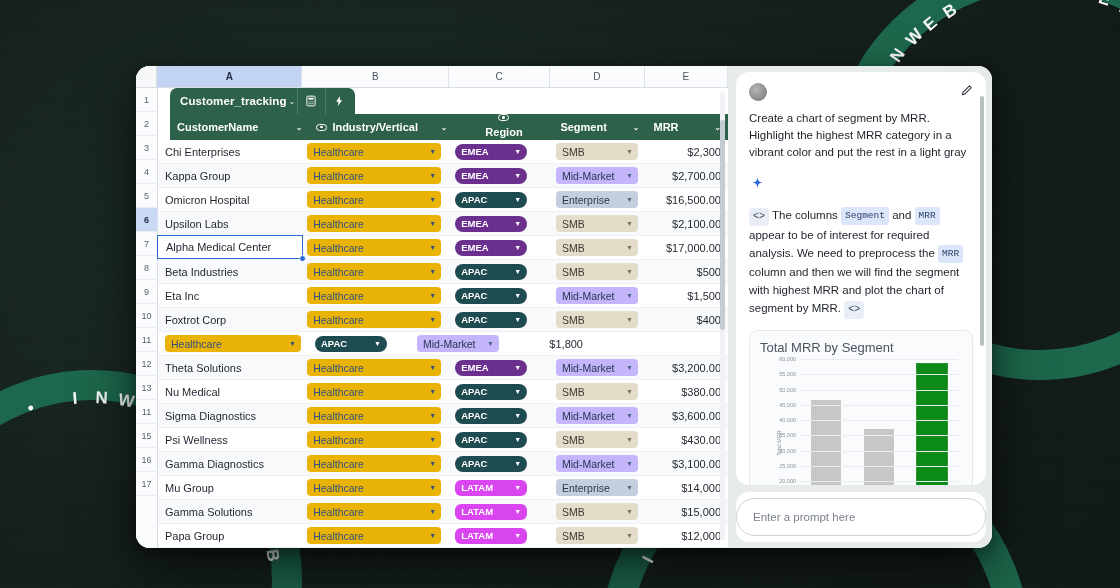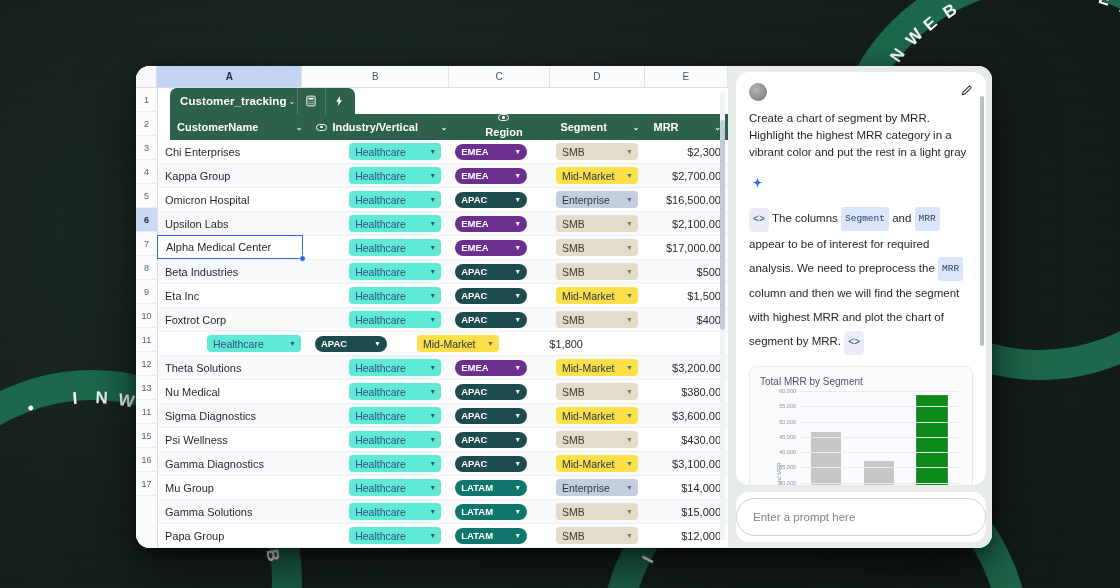--- a/index.html
+++ b/index.html
@@ -147,43 +147,43 @@
   .c-mrr   { width: 84px; justify-content: flex-end; font-size: 11px; color: #1f2430; }
 
   .tagwide {
     width: 100%; height: 17px; border-radius: 4px;
     display: flex; align-items: center; padding: 0 6px;
     font-size: 10.5px; position: relative;
   }
   .tagwide .caret {
     position: absolute; right: 5px; font-size: 7px;
   }
-  .tag-ind { background: #5eead4; color: #35507e; margin-left: 42px; }
+  .tag-ind { background: #eab308; color: #35507e; }
   .tag-ind .caret { color: #35507e; }
 
   .tagpill {
     height: 16px; border-radius: 9px;
     display: flex; align-items: center; padding: 0 6px;
     font-size: 9.5px; font-weight: 600; color: #ffffff;
     position: relative; width: 72px;
   }
   .tagpill .caret { position: absolute; right: 6px; font-size: 7px; color: #ffffff; }
   .reg-EMEA  { background: #6b2f8e; }
   .reg-APAC  { background: #1d4b50; }
-  .reg-LATAM { background: #0f766e; }
+  .reg-LATAM { background: #d946ef; border-radius: 6px; }
 
   .segpill {
     height: 17px; border-radius: 4px;
     display: flex; align-items: center; padding: 0 6px;
     font-size: 10.5px; position: relative; width: 84px;
   }
   .segpill .caret { position: absolute; right: 5px; font-size: 7px; }
   .seg-SMB         { background: #e2dcc9; color: #3b3b32; }
   .seg-SMB .caret  { color: #7a7462; }
-  .seg-MidMarket        { background: #fde047; color: #22384c; }
+  .seg-MidMarket        { background: #c4b5fd; color: #22384c; }
   .seg-MidMarket .caret { color: #4a6a86; }
   .seg-Enterprise        { background: #c3cede; color: #2c3849; }
   .seg-Enterprise .caret { color: #5a6980; }
 
   
   #selcell {
     position: absolute; left: 0; top: 0;
     width: 146px; height: 24px;
     border: 1.6px solid #2b6bd4;
     background: #ffffff;
@@ -232,21 +232,21 @@
 
   .usertext {
     margin-top: 9px;
     font-size: 11.5px; line-height: 17px; color: #1d222a;
   }
 
   #sparkle { margin-top: 15px; }
 
   .airesp {
     margin-top: 9px;
-    font-size: 11.5px; line-height: 24px; color: #1d222a;
+    font-size: 11.5px; line-height: 18px; color: #1d222a;
   }
   .codechip {
     display: inline-block;
     background: #dbe6fb; color: #2a3f66;
     border-radius: 3px; padding: 0 4px;
     font-family: "Liberation Mono", monospace;
     font-size: 9.5px;
     vertical-align: 1px;
   }
   .anglechip {
@@ -261,21 +261,21 @@
   #chartcard {
     margin-top: 11px;
     background: #fafbfc;
     border: 1px solid #e6e9ec;
     border-radius: 8px;
     height: 192px;
     padding: 9px 10px 0 10px;
     position: relative;
     overflow: hidden;
   }
-  #charttitle { font-size: 10px; color: #4b5360; margin-bottom: 4px; }
+  #charttitle { font-size: 13px; color: #4b5360; margin-bottom: 4px; }
   #plot { position: relative; height: 168px; margin-left: 40px; margin-right: 4px; }
   .gl { position: absolute; left: 0; right: 0; height: 1px; background: #e8ebef; }
   .ytick {
     position: absolute; right: 100%; margin-right: 4px;
     transform: translateY(-50%);
     font-size: 5.5px; color: #8a919c; white-space: nowrap;
   }
   #ylabel {
     position: absolute; left: -34px; top: 50%;
     transform: translateY(-50%) rotate(-90deg);

